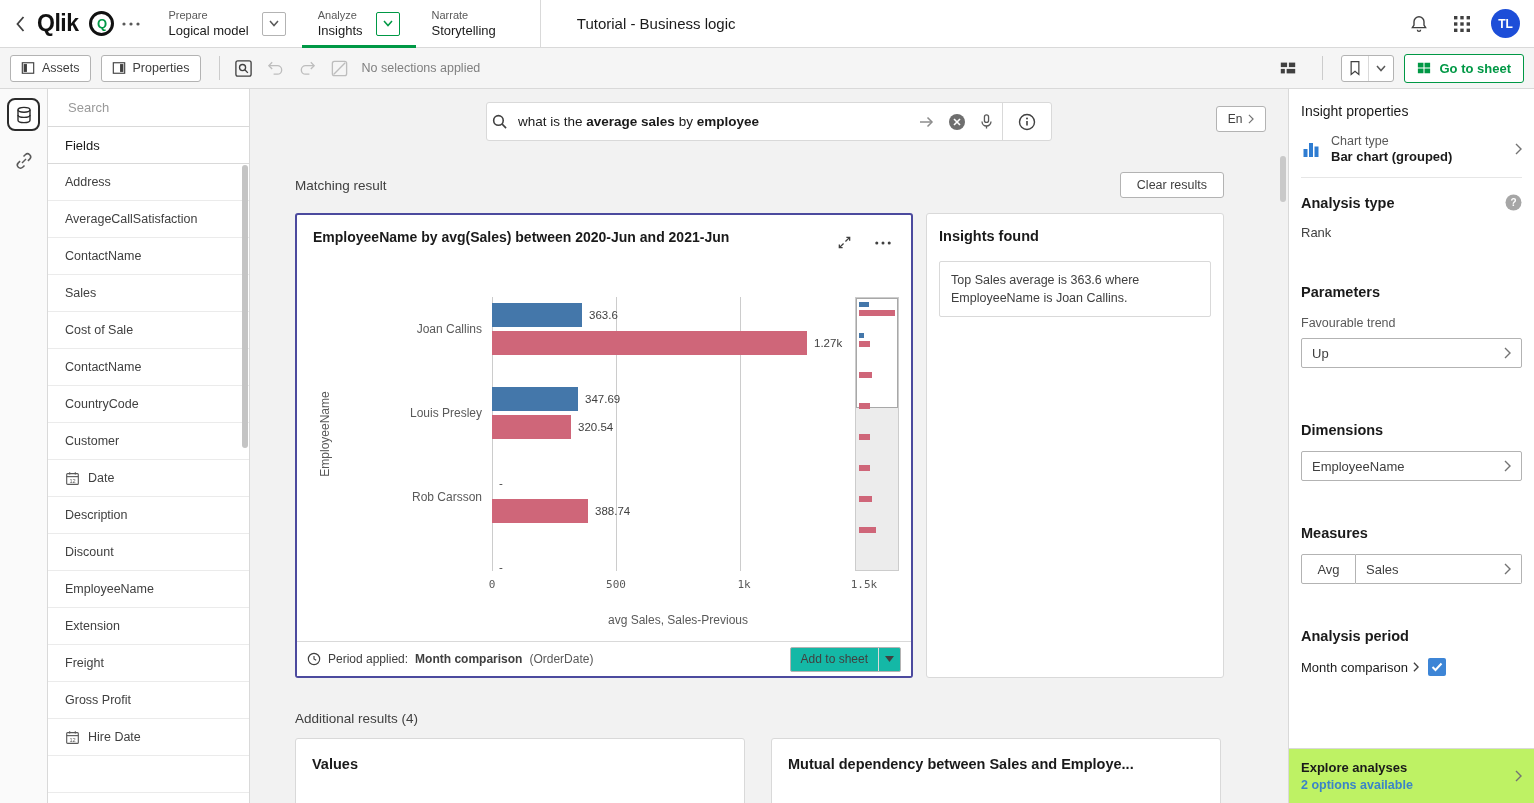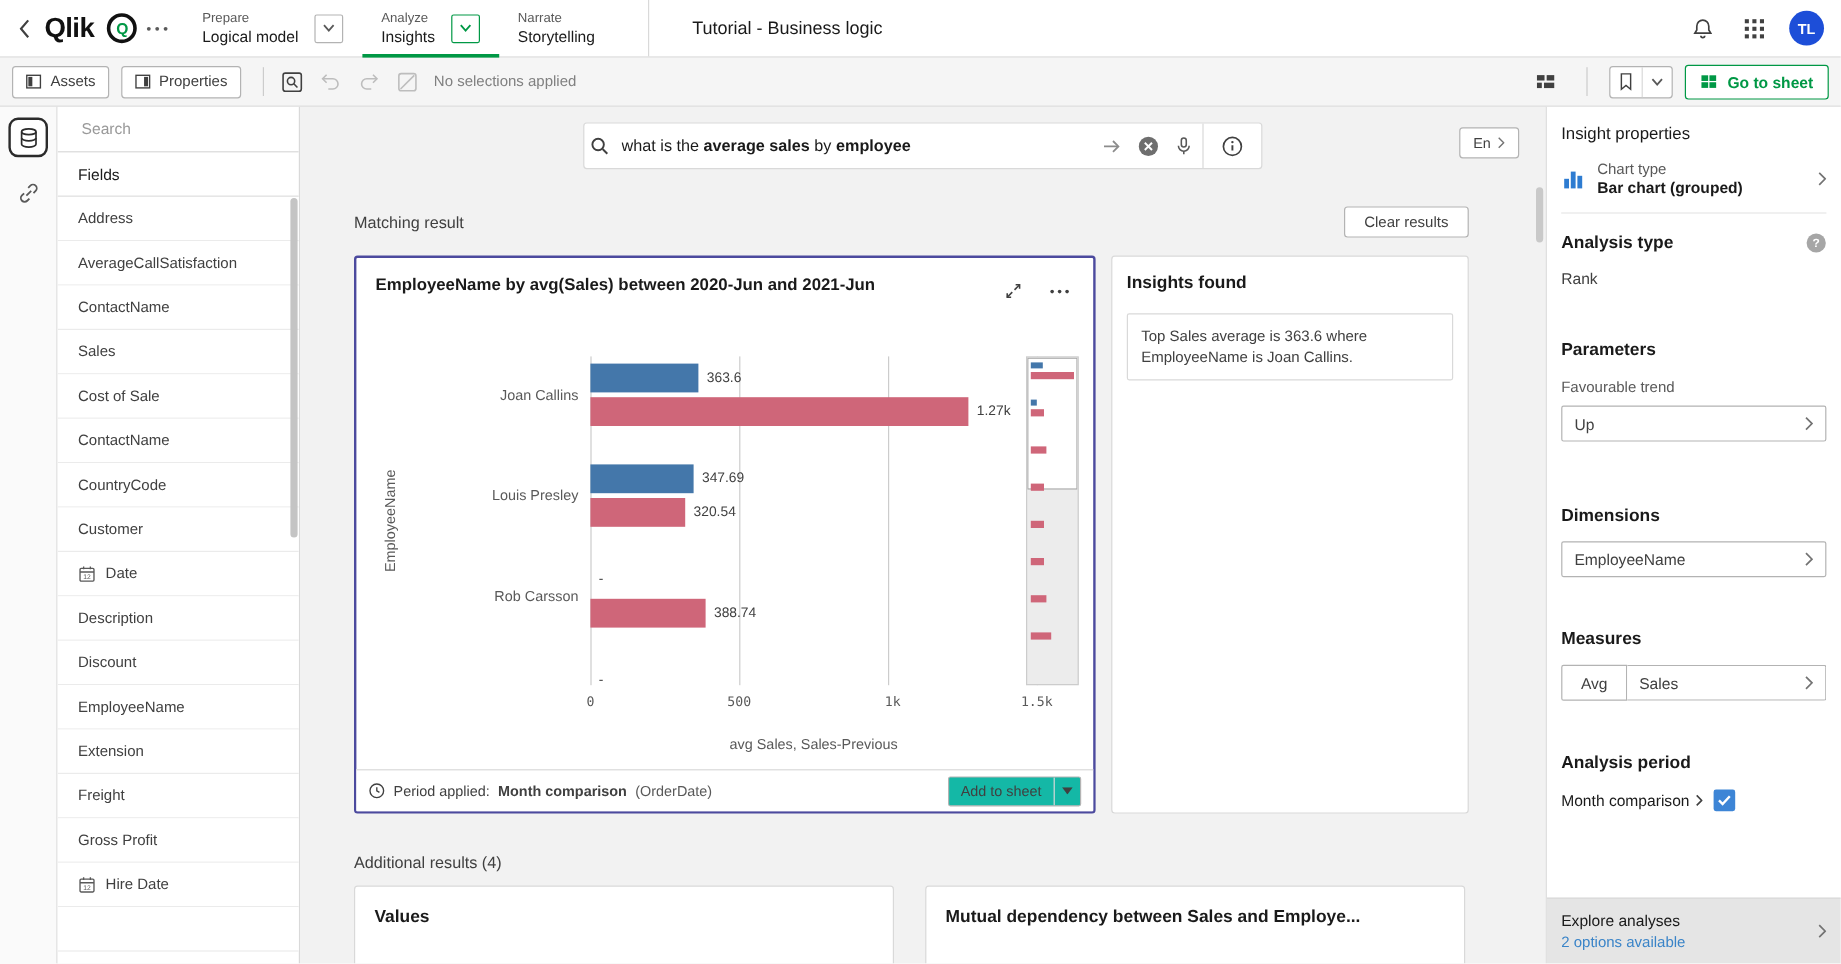--- a/index.html
+++ b/index.html
@@ -112,21 +112,21 @@
   .pp-head{display:flex;align-items:center;justify-content:space-between;font-size:14.5px;font-weight:700;color:var(--t1);}
   .pp-value{font-size:13px;color:var(--t2);}
   .pp-sublabel{font-size:12.5px;color:var(--t3);}
   .pp-select{height:30px;border:1px solid var(--border2);border-radius:2px;display:flex;align-items:center;justify-content:space-between;padding:0 10px;font-size:13px;color:var(--t2);cursor:pointer;background:#fff;}
   .pp-measure-row{display:flex;}
   .pp-measure-agg{width:55px;height:30px;border:1px solid var(--border2);border-radius:2px 0 0 2px;display:flex;align-items:center;justify-content:center;font-size:13px;cursor:pointer;background:#fff;}
   .pp-measure-val{flex:1;height:30px;border:1px solid var(--border2);border-left:none;border-radius:0 2px 2px 0;display:flex;align-items:center;justify-content:space-between;padding:0 10px;font-size:13px;cursor:pointer;background:#fff;}
   .pp-period-row{display:flex;align-items:center;gap:9px;margin-top:14px;cursor:pointer;}
   .pp-period-label{font-size:13px;color:var(--t1);display:flex;align-items:center;gap:5px;}
   .checkbox{width:18px;height:18px;background:#3d85d6;border-radius:2px;display:flex;align-items:center;justify-content:center;cursor:pointer;}
-  .pp-explore{position:absolute;left:0;right:0;bottom:0;border-top:1px solid var(--border);padding:11px 12px;display:flex;align-items:center;justify-content:space-between;cursor:pointer;background:#e5e5e5;}
+  .pp-explore{position:absolute;left:0;right:0;bottom:0;border-top:1px solid var(--border);padding:11px 12px;display:flex;align-items:center;justify-content:space-between;cursor:pointer;background:#bef264;font-weight:bold;}
   .pp-explore-title{font-size:13px;color:var(--t1);}
   .pp-explore-link{font-size:12.5px;color:#3a84c8;margin-top:3px;}
   .mt16{margin-top:16px;} .mt14{margin-top:14px;} .mt8{margin-top:8px;}
   .mt44{margin-top:44px;} .mt13{margin-top:13px;} .mt54{margin-top:54px;}
 </style>
 </head>
 <body>
 
 <header class="topbar">
   <button class="icon-btn">

